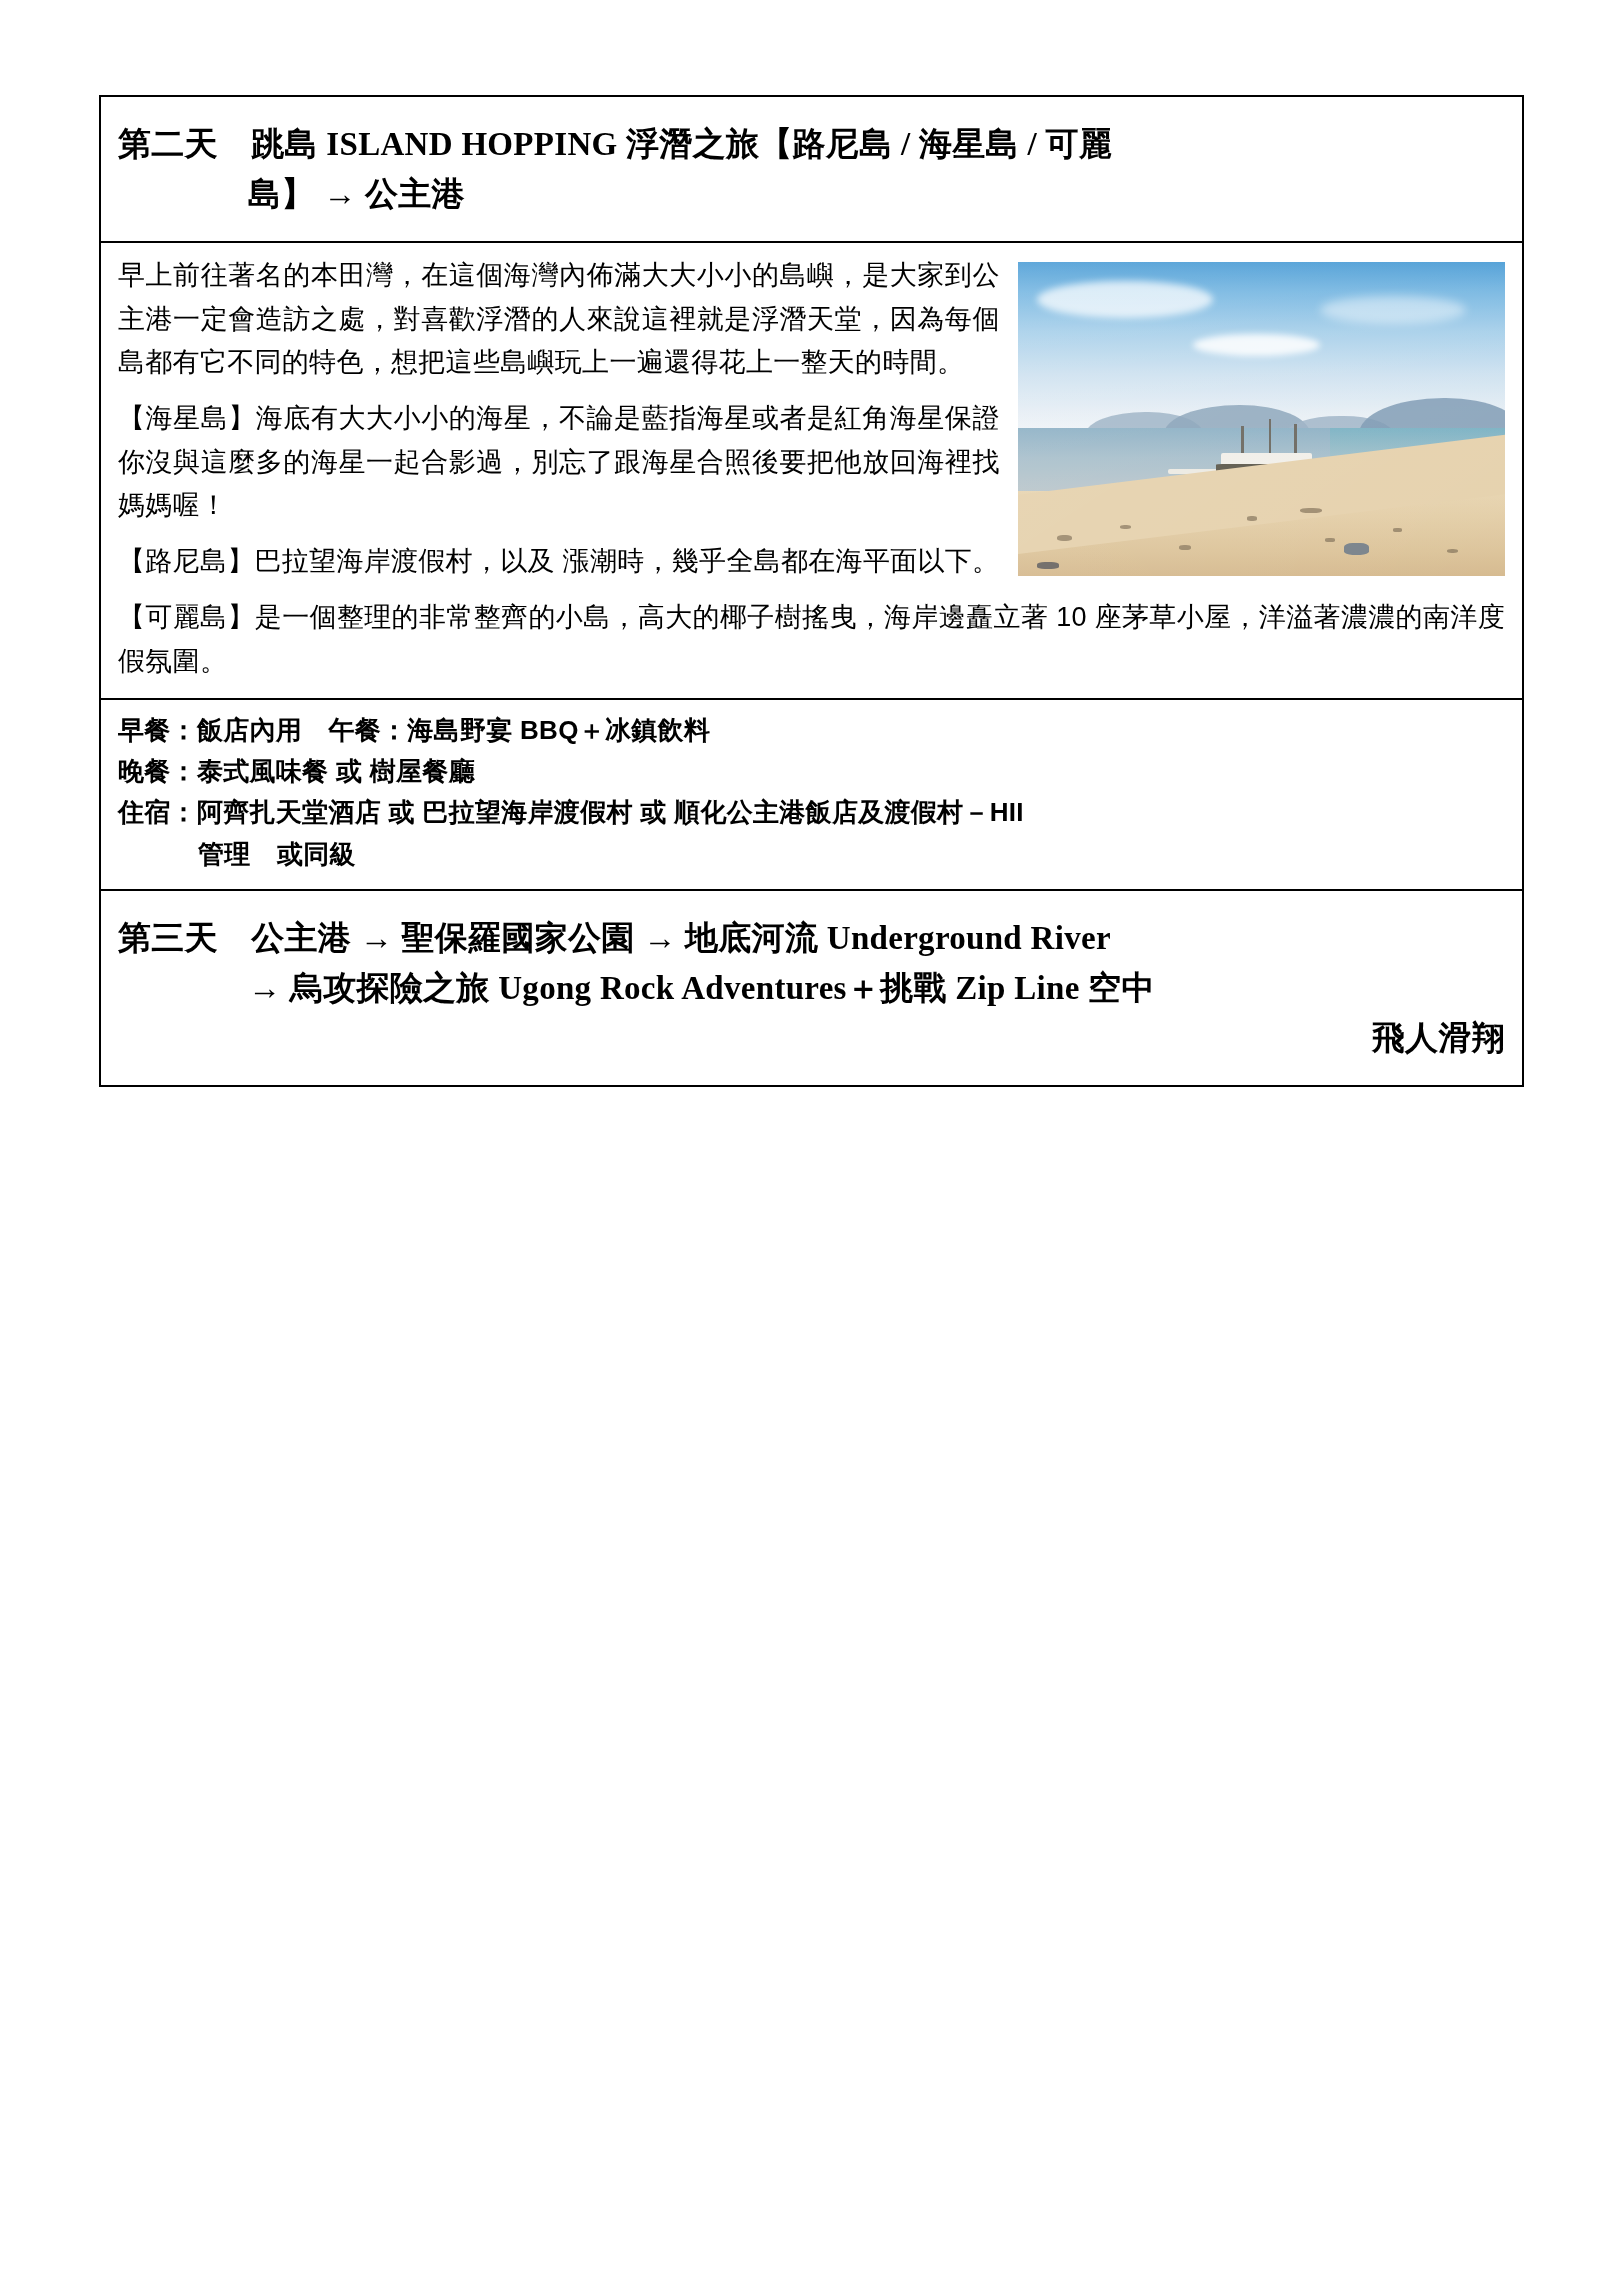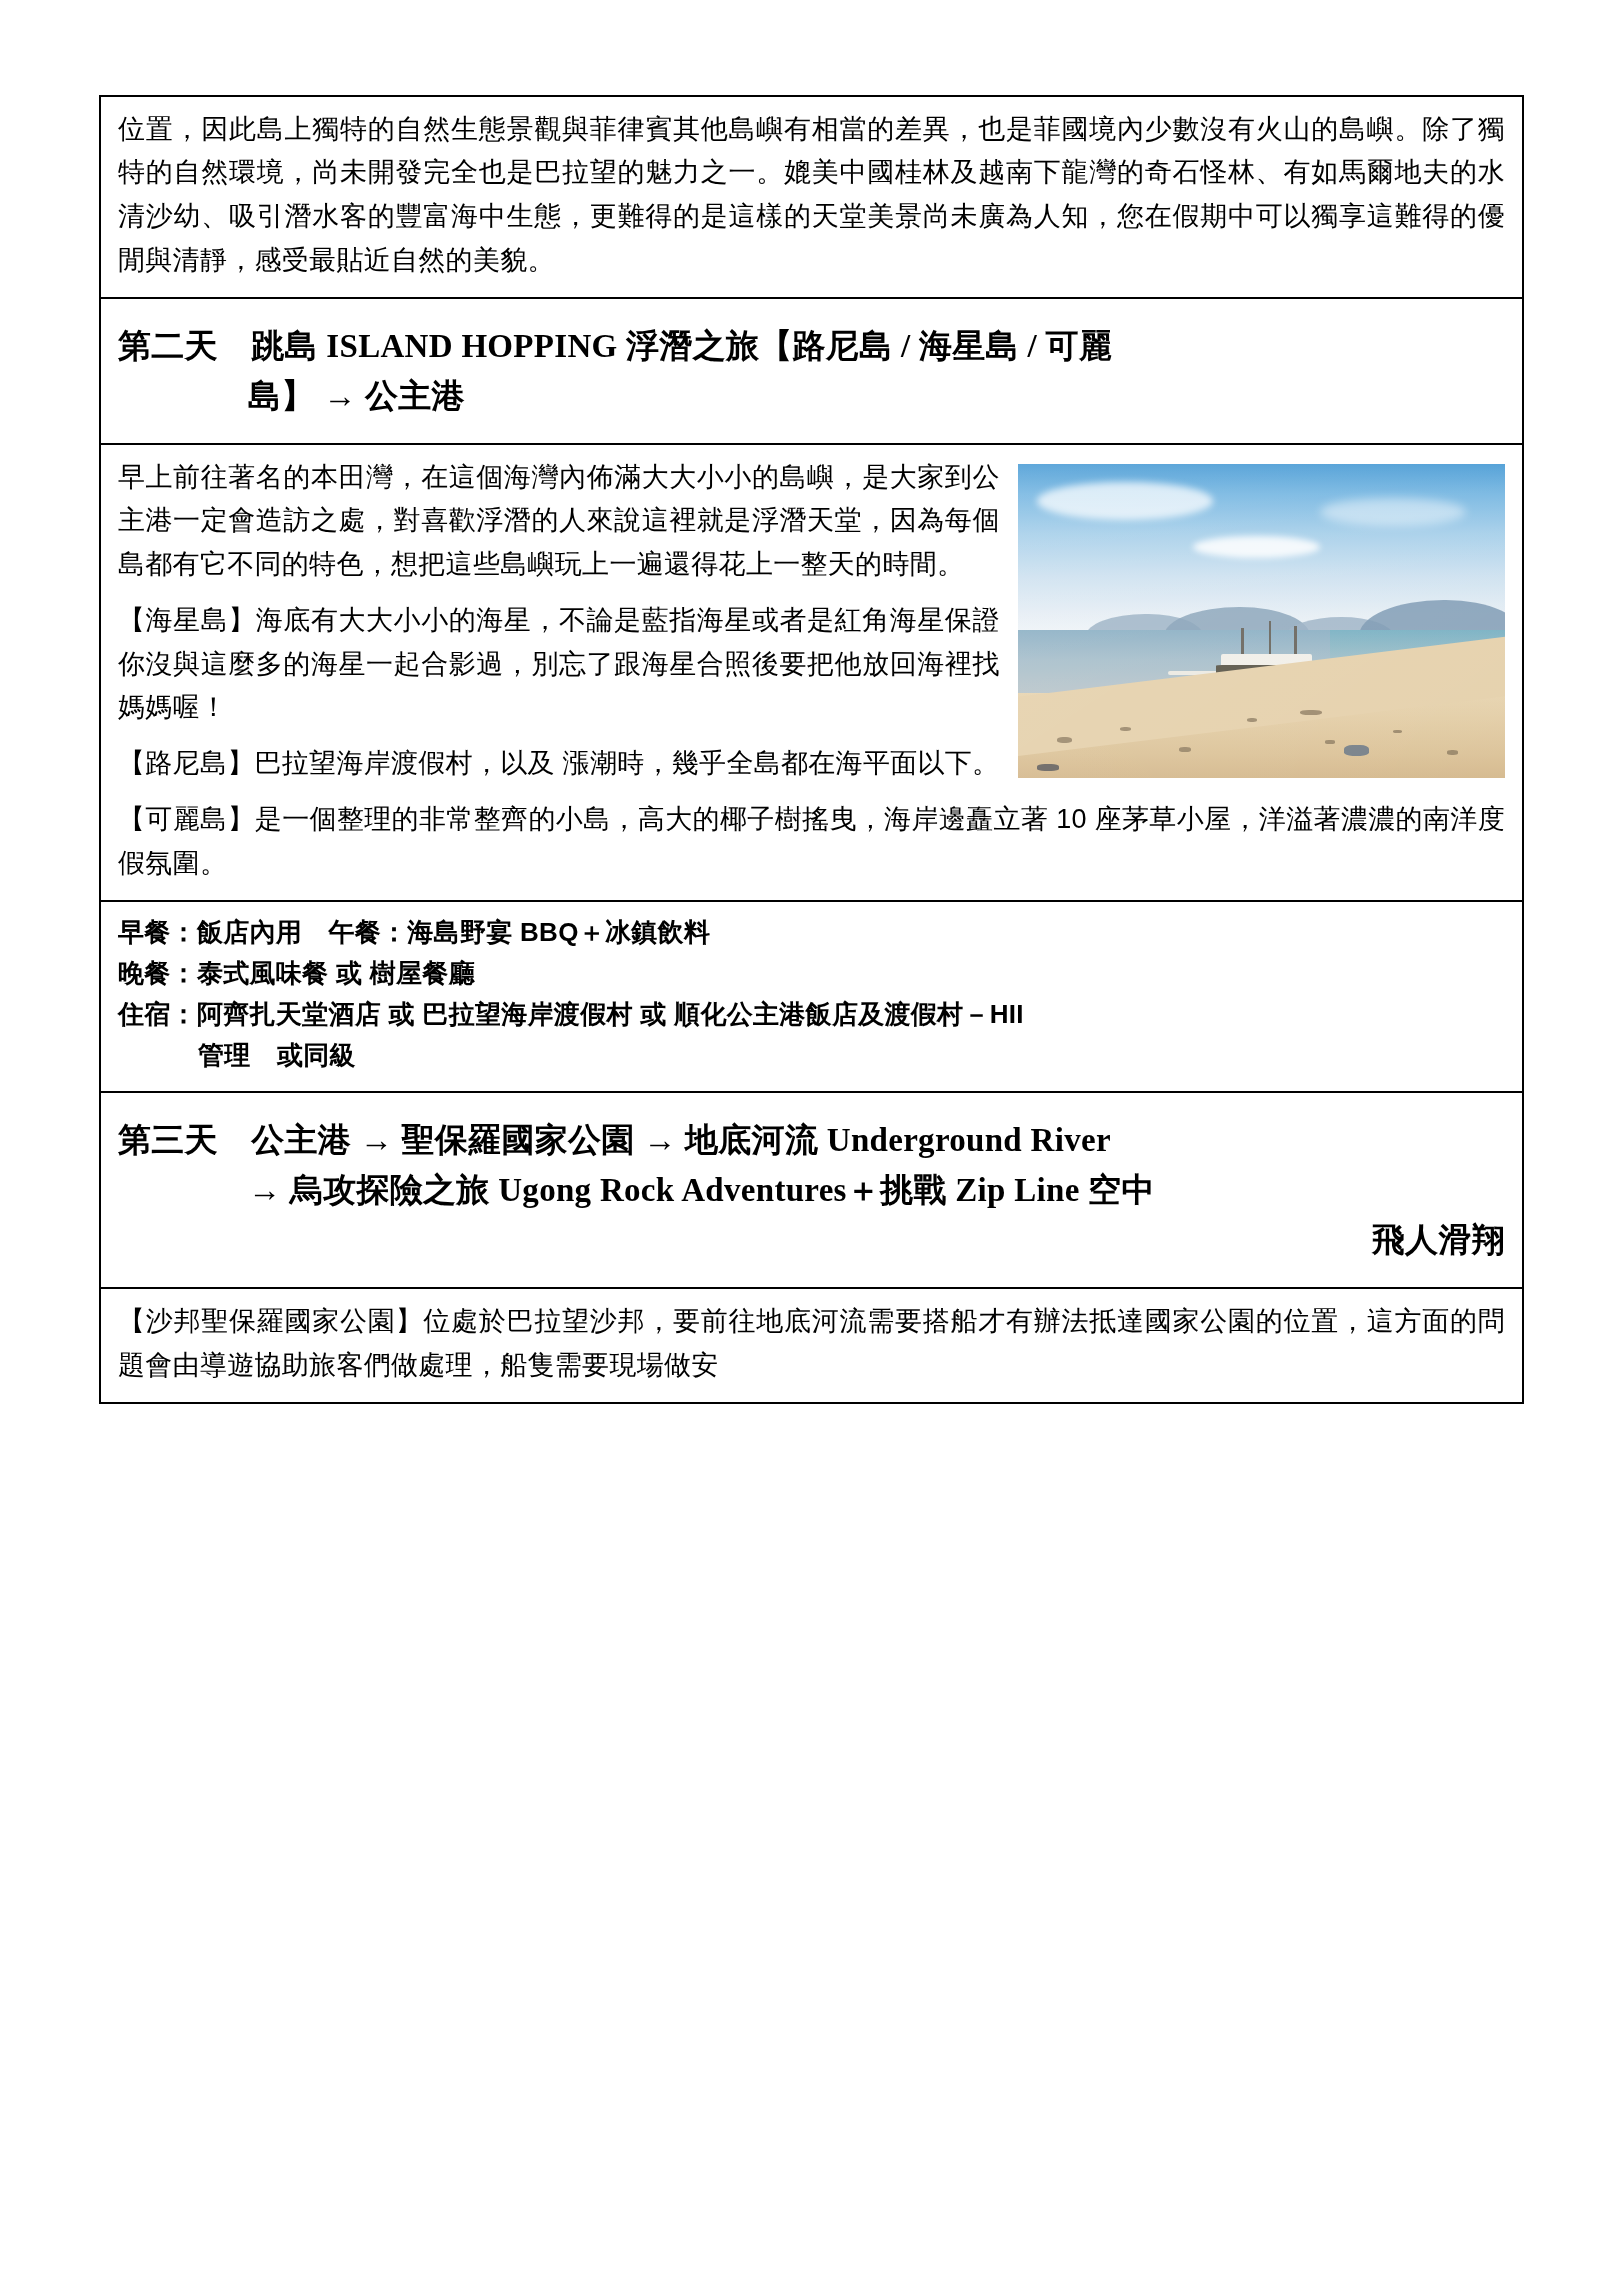--- a/index.html
+++ b/index.html
@@ -203,27 +203,20 @@
 
   .clearfix::after { content: ""; display: block; clear: both; }
 </style>
 </head>
 <body>
 
 <div class="page">
   <table class="tbl">
     <tbody>
 
-      <tr>
-        <td>
-          <div class="cell">
-            <div class="para">位置，因此島上獨特的自然生態景觀與菲律賓其他島嶼有相當的差異，也是菲國境內少數沒有火山的島嶼。除了獨特的自然環境，尚未開發完全也是巴拉望的魅力之一。媲美中國桂林及越南下龍灣的奇石怪林、有如馬爾地夫的水清沙幼、吸引潛水客的豐富海中生態，更難得的是這樣的天堂美景尚未廣為人知，您在假期中可以獨享這難得的優閒與清靜，感受最貼近自然的美貌。</div>
-          </div>
-        </td>
-      </tr>
 
 
       <tr>
         <td>
           <div class="dayhead">
             <span class="l1">第二天　跳島 ISLAND HOPPING 浮潛之旅【路尼島 / 海星島 / 可麗</span>
             <span class="l2">島】 → 公主港</span>
           </div>
         </td>
       </tr>
@@ -297,24 +290,17 @@
       <tr>
         <td>
           <div class="dayhead">
             <span class="l1">第三天　公主港 → 聖保羅國家公園 → 地底河流 Underground River</span>
             <span class="l2">→ 烏攻探險之旅 Ugong Rock Adventures＋挑戰 Zip Line 空中</span>
             <span class="l3">飛人滑翔</span>
           </div>
         </td>
       </tr>
 
-      <tr>
-        <td>
-          <div class="cell">
-            <div class="para">【沙邦聖保羅國家公園】位處於巴拉望沙邦，要前往地底河流需要搭船才有辦法抵達國家公園的位置，這方面的問題會由導遊協助旅客們做處理，船隻需要現場做安</div>
-          </div>
-        </td>
-      </tr>
 
     </tbody>
   </table>
 </div>
 
 
 </body></html>

